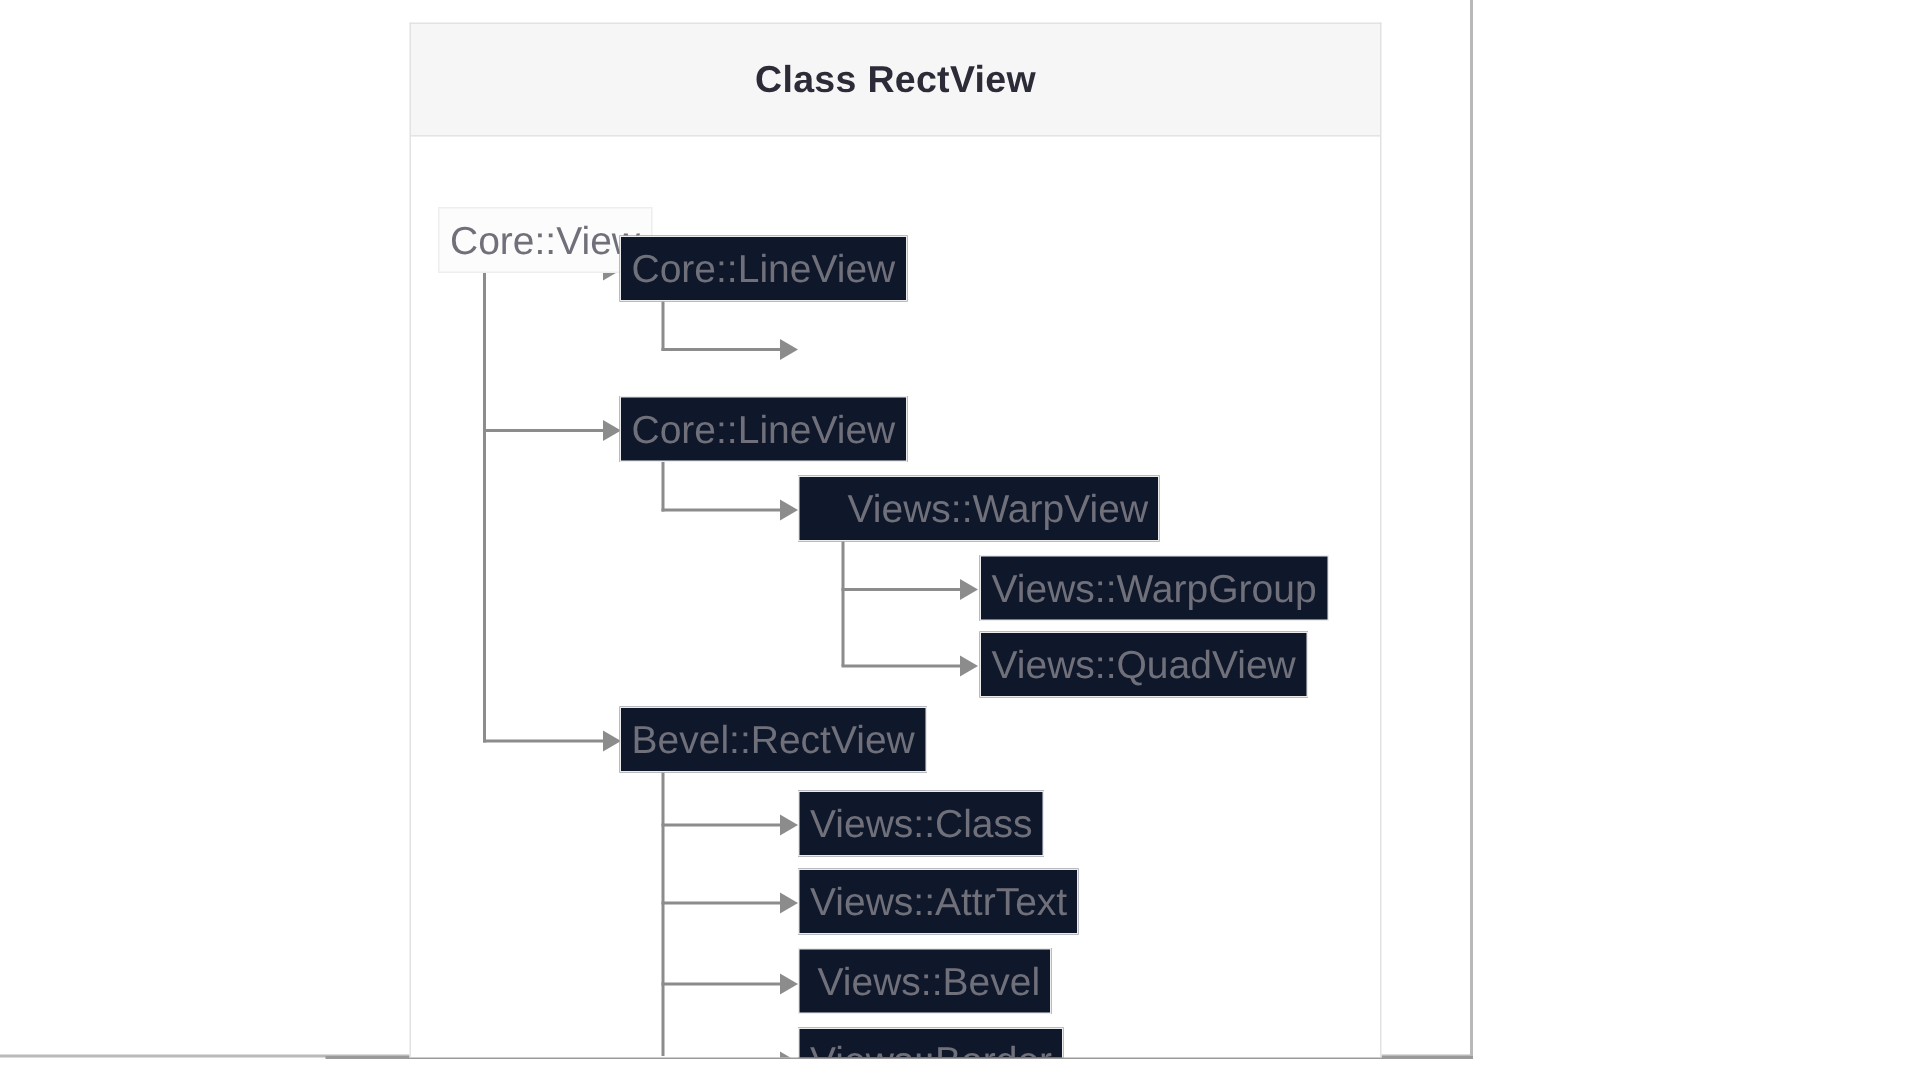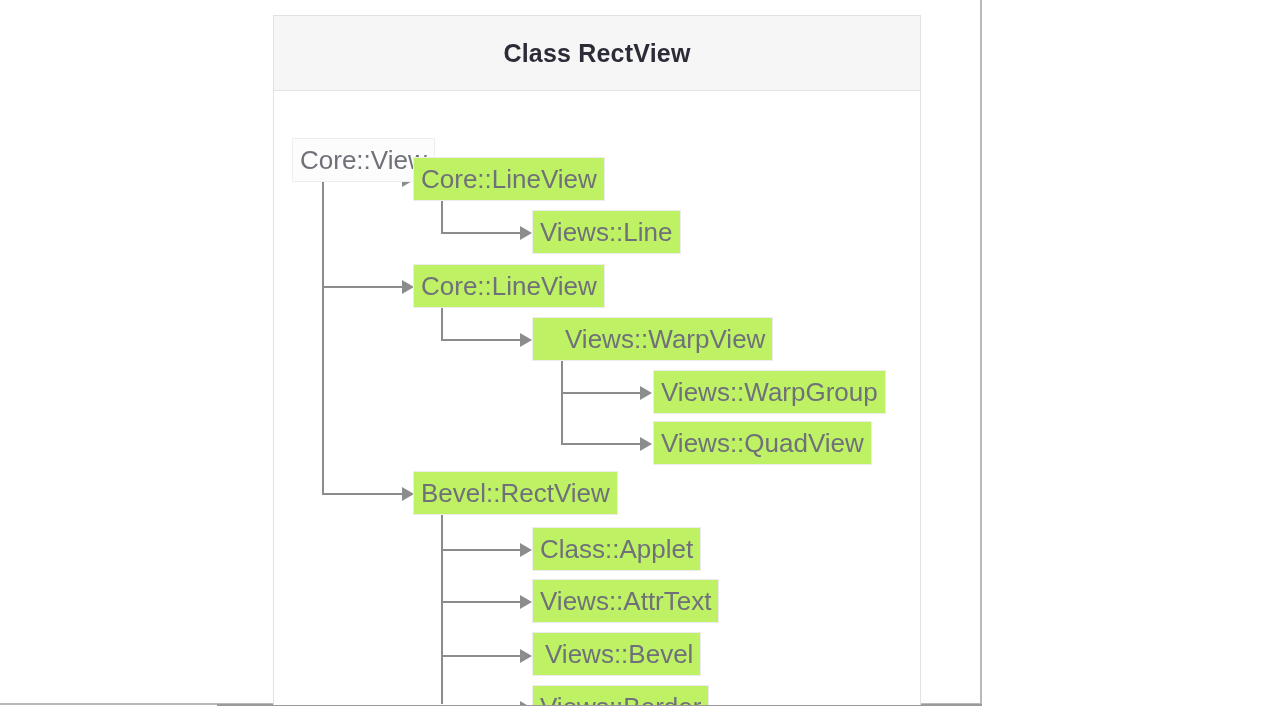--- a/index.html
+++ b/index.html
@@ -70,21 +70,21 @@
 
   
   #diagram {
     position: relative;
     width: 646px;
     height: 613px;
   }
 
   .node {
     position: absolute;
-    background: #bef264;
+    background: #0f172a;
     border: 1px solid #ececec;
     box-sizing: border-box;
     display: flex;
     align-items: center;
     padding: 0 7px;
     height: 44px;
     color: #70707a;
     font-size: 26px;
     white-space: nowrap;
     line-height: 1;
@@ -160,33 +160,32 @@
     <div class="arrow" style="left:246px; top:504px;"></div>
     <div class="hline" style="left:167px; top:564px; width:86px;"></div>
     <div class="arrow" style="left:246px; top:558px;"></div>
 
     <div class="arrow" style="left:246px; top:610px;"></div>
 
     <div class="node root" style="left:18px; top:91px; margin-top:-44px;">Core::View</div>
 
     <div class="node" style="left:139px; top:66px;">Core::LineView</div>
 
-    <div class="node" style="left:258px; top:119px;">Views::Line</div>
 
     <div class="node" style="left:139px; top:173px;">Core::LineView</div>
 
     <div class="node" style="left:258px; top:226px;padding-left:32px;">Views::WarpView</div>
 
     <div class="node" style="left:379px; top:279px;">Views::WarpGroup</div>
 
     <div class="node" style="left:379px; top:330px;">Views::QuadView</div>
 
     <div class="node" style="left:139px; top:380px;">Bevel::RectView</div>
 
-    <div class="node" style="left:258px; top:436px;">Class::Applet</div>
+    <div class="node" style="left:258px; top:436px;">Views::Class</div>
 
     <div class="node" style="left:258px; top:488px;">Views::AttrText</div>
 
     <div class="node" style="left:258px; top:541px;padding-left:12px;">Views::Bevel</div>
 
     <div class="node" style="left:258px; top:594px;">Views::Border</div>
 
   </div>
 </div>
 

